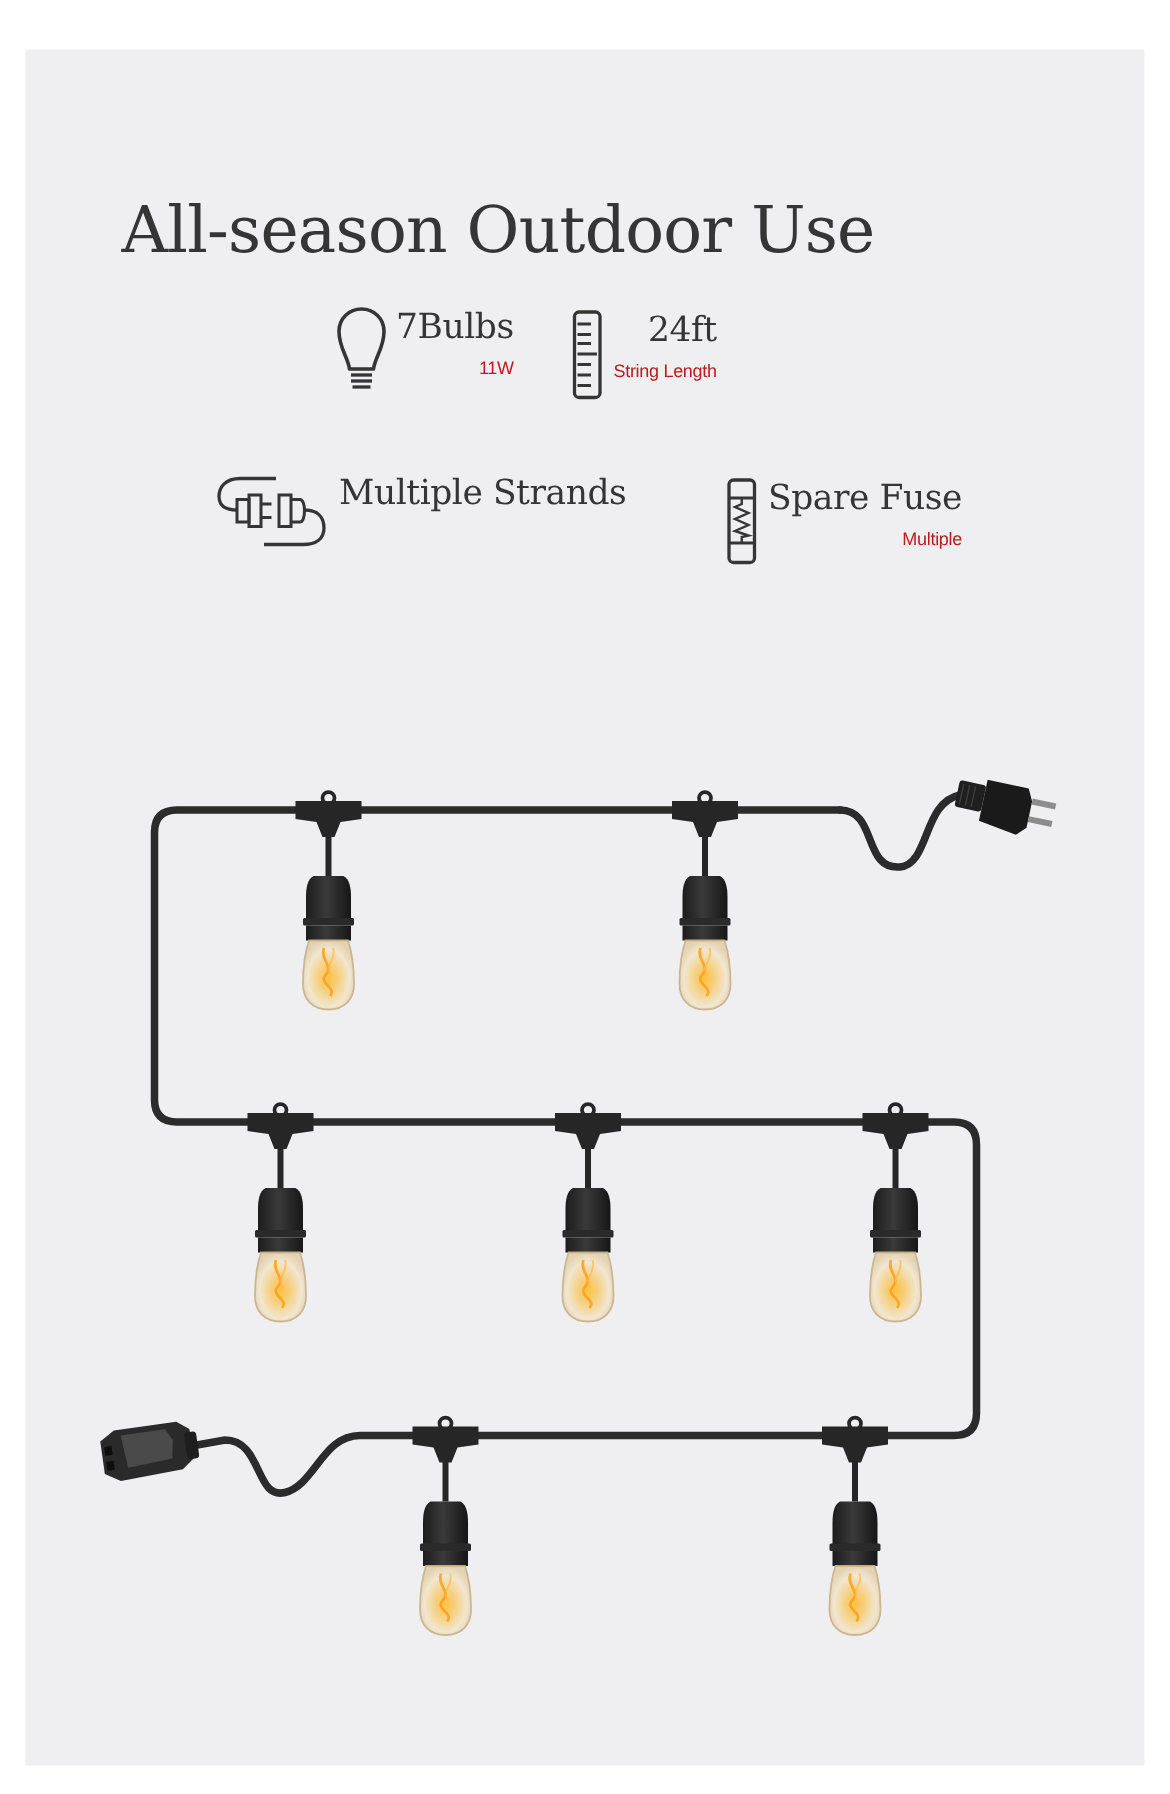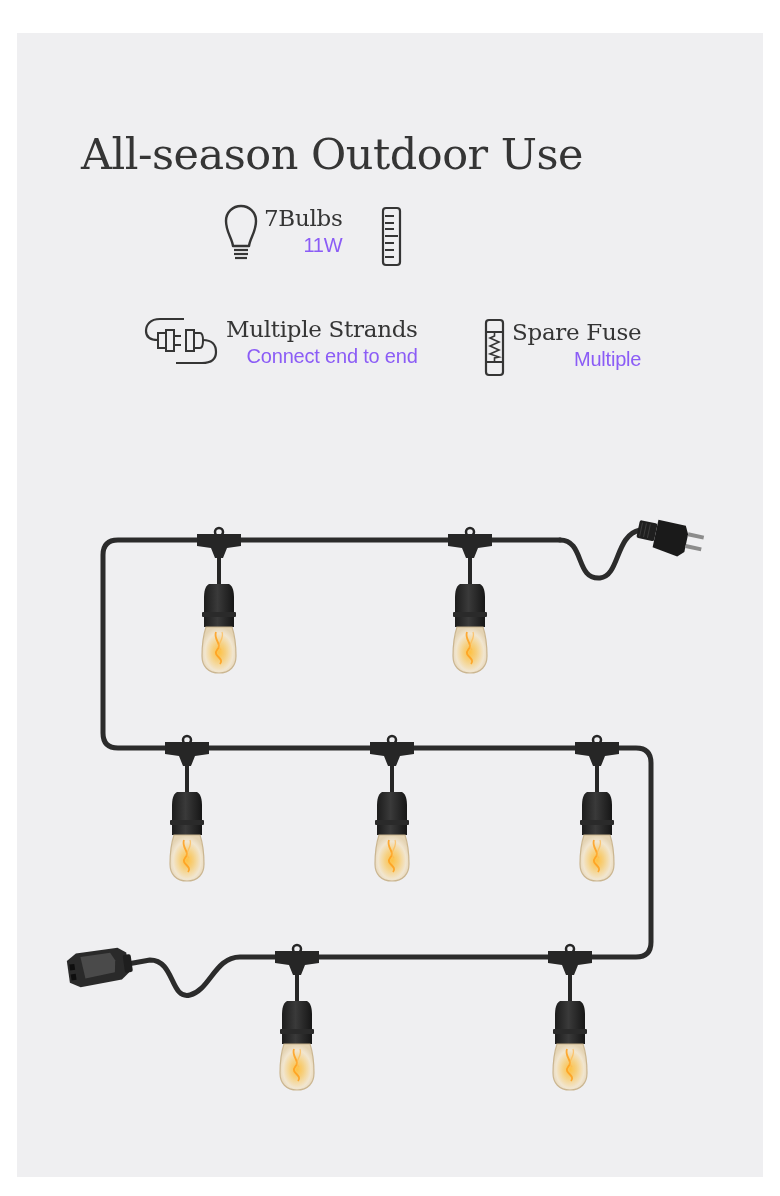--- a/index.html
+++ b/index.html
@@ -51,22 +51,22 @@
   .feature .primary {
     font-family: "DejaVu Serif", serif;
     font-size: 23px;
     color: #353535;
     line-height: 28px;
     letter-spacing: -0.3px;
     white-space: nowrap;
   }
   .feature .secondary {
     font-family: "Liberation Sans", sans-serif;
-    font-size: 20px;
-    color: #8b5cf6;
+    font-size: 12px;
+    color: #b91c1c;
     line-height: 26px;
     letter-spacing: -0.2px;
     white-space: nowrap;
   }
   .illustration {
     position: absolute;
     left: 0;
     top: 0;
   }
 </style>
@@ -98,38 +98,41 @@
       <rect x="2" y="2" width="17" height="57" rx="3" ry="3" fill="none" stroke="#353535" stroke-width="2.2"></rect>
       <line x1="4" y1="10" x2="13" y2="10" stroke="#353535" stroke-width="2"></line>
       <line x1="4" y1="17" x2="13" y2="17" stroke="#353535" stroke-width="2"></line>
       <line x1="4" y1="23" x2="13" y2="23" stroke="#353535" stroke-width="2"></line>
       <line x1="4" y1="30" x2="17" y2="30" stroke="#353535" stroke-width="2"></line>
       <line x1="4" y1="37" x2="13" y2="37" stroke="#353535" stroke-width="2"></line>
       <line x1="4" y1="44" x2="13" y2="44" stroke="#353535" stroke-width="2"></line>
       <line x1="4" y1="51" x2="13" y2="51" stroke="#353535" stroke-width="2"></line>
     </svg>
   </span>
+  <div class="text">
+    <span class="primary">24ft</span>
+    <span class="secondary">String Length</span>
+  </div>
 </div>
 
 <div class="feature" style="left:144px; top:315px;">
   <span class="icon">
     <svg width="76" height="52" viewBox="0 0 76 52">
       <path d="M 40 4 L 16 4 C 6 4, 2 10, 2 16 C 2 22, 6 25, 14 25" fill="none" stroke="#353535" stroke-width="2.2"></path>
       <rect x="14" y="18" width="8" height="15" fill="none" stroke="#353535" stroke-width="2"></rect>
       <rect x="22" y="15" width="8" height="21" fill="none" stroke="#353535" stroke-width="2"></rect>
       <line x1="30" y1="21" x2="37" y2="21" stroke="#353535" stroke-width="2"></line>
       <line x1="30" y1="30" x2="37" y2="30" stroke="#353535" stroke-width="2"></line>
       <rect x="42" y="15" width="8" height="21" fill="none" stroke="#353535" stroke-width="2"></rect>
       <path d="M 50 18 L 56 18 C 60 18, 60 33, 56 33 L 50 33" fill="none" stroke="#353535" stroke-width="2"></path>
       <path d="M 59 25 C 68 25, 72 30, 72 37 C 72 44, 67 48, 58 48 L 32 48" fill="none" stroke="#353535" stroke-width="2.2"></path>
     </svg>
   </span>
   <div class="text">
     <span class="primary">Multiple Strands</span>
-    <span class="secondary">Connect end to end</span>
   </div>
 </div>
 
 <div class="feature" style="left:484px; top:318px;">
   <span class="icon">
     <svg width="22" height="60" viewBox="0 0 22 60">
       <rect x="2" y="2" width="17" height="55" rx="3" ry="3" fill="none" stroke="#353535" stroke-width="2.2"></rect>
       <line x1="2" y1="14" x2="19" y2="14" stroke="#353535" stroke-width="2"></line>
       <line x1="2" y1="44" x2="19" y2="44" stroke="#353535" stroke-width="2"></line>
       <polyline points="10.5,14 10.5,18 6,20 15,24 6,28 15,32 6,36 15,39 10.5,40 10.5,44" fill="none" stroke="#353535" stroke-width="1.6"></polyline>

